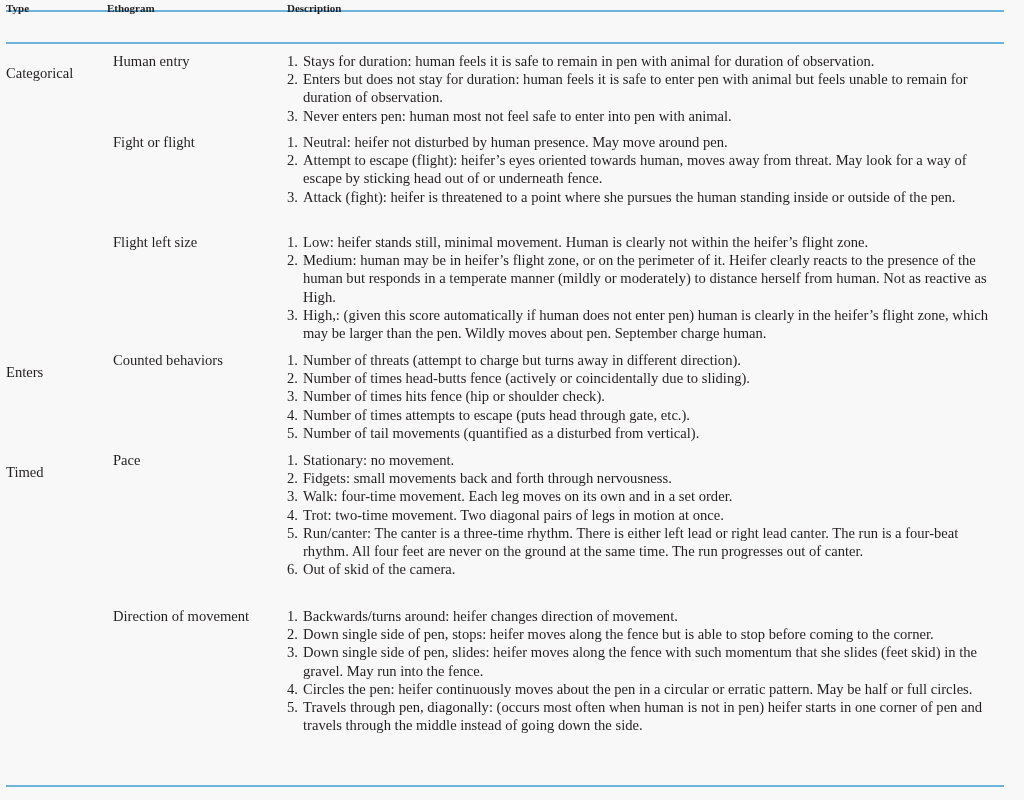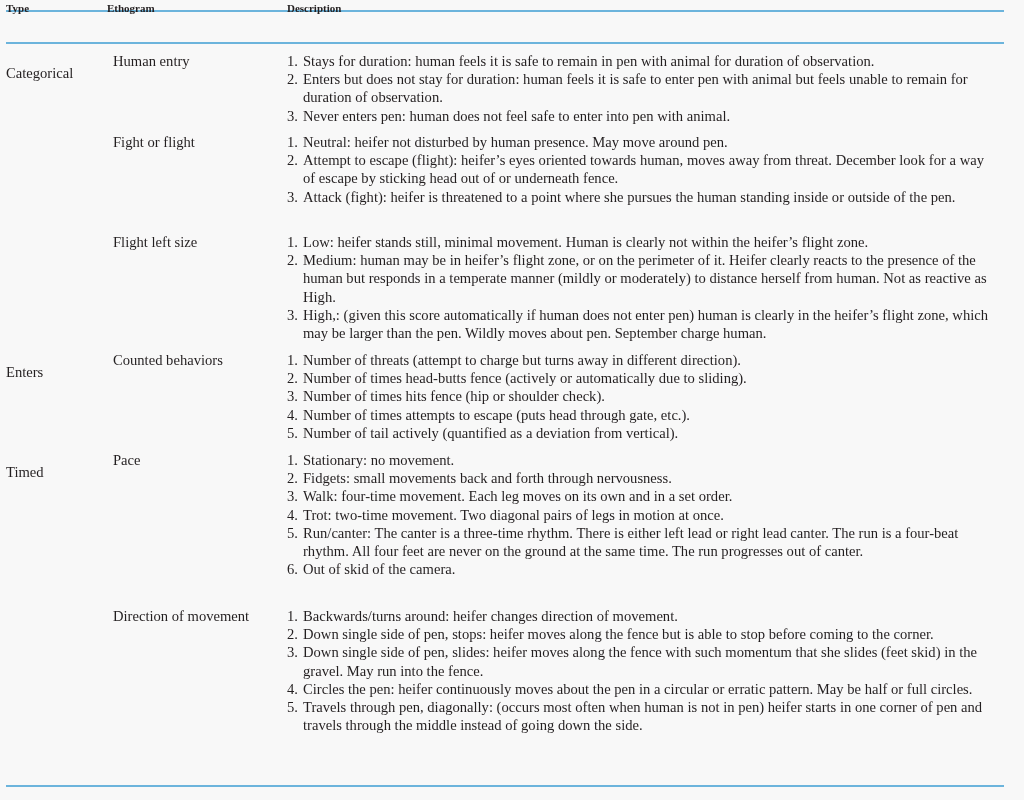--- a/index.html
+++ b/index.html
@@ -37,53 +37,53 @@
     <span class="c3">Description</span>
   </div>
   <div class="rule head"></div>
 
   <div class="row" style="top:52px">
     <span class="type">Categorical</span>
     <span class="etho">Human entry</span>
     <ul class="desc">
       <li><span class="num">1.</span><span>Stays for duration: human feels it is safe to remain in pen with animal for duration of observation.</span></li>
       <li><span class="num">2.</span><span>Enters but does not stay for duration: human feels it is safe to enter pen with animal but feels unable to remain for duration of observation.</span></li>
-      <li><span class="num">3.</span><span>Never enters pen: human does not feel safe to enter into pen with animal.</span></li>
+      <li><span class="num">3.</span><span>Never enters pen: human most not feel safe to enter into pen with animal.</span></li>
     </ul>
   </div>
 
   <div class="row" style="top:133px">
     <span class="type"></span>
     <span class="etho">Fight or flight</span>
     <ul class="desc">
       <li><span class="num">1.</span><span>Neutral: heifer not disturbed by human presence. May move around pen.</span></li>
-      <li><span class="num">2.</span><span>Attempt to escape (flight): heifer’s eyes oriented towards human, moves away from threat. December look for a way of escape by sticking head out of or underneath fence.</span></li>
+      <li><span class="num">2.</span><span>Attempt to escape (flight): heifer’s eyes oriented towards human, moves away from threat. May look for a way of escape by sticking head out of or underneath fence.</span></li>
       <li><span class="num">3.</span><span>Attack (fight): heifer is threatened to a point where she pursues the human standing inside or outside of the pen.</span></li>
     </ul>
   </div>
 
   <div class="row" style="top:233px">
     <span class="type"></span>
     <span class="etho">Flight left size</span>
     <ul class="desc">
       <li><span class="num">1.</span><span>Low: heifer stands still, minimal movement. Human is clearly not within the heifer’s flight zone.</span></li>
       <li><span class="num">2.</span><span>Medium: human may be in heifer’s flight zone, or on the perimeter of it. Heifer clearly reacts to the presence of the human but responds in a temperate manner (mildly or moderately) to distance herself from human. Not as reactive as High.</span></li>
       <li><span class="num">3.</span><span>High,: (given this score automatically if human does not enter pen) human is clearly in the heifer’s flight zone, which may be larger than the pen. Wildly moves about pen. September charge human.</span></li>
     </ul>
   </div>
 
   <div class="row" style="top:351px">
     <span class="type">Enters</span>
     <span class="etho">Counted behaviors</span>
     <ul class="desc">
       <li><span class="num">1.</span><span>Number of threats (attempt to charge but turns away in different direction).</span></li>
-      <li><span class="num">2.</span><span>Number of times head-butts fence (actively or automatically due to sliding).</span></li>
+      <li><span class="num">2.</span><span>Number of times head-butts fence (actively or coincidentally due to sliding).</span></li>
       <li><span class="num">3.</span><span>Number of times hits fence (hip or shoulder check).</span></li>
       <li><span class="num">4.</span><span>Number of times attempts to escape (puts head through gate, etc.).</span></li>
-      <li><span class="num">5.</span><span>Number of tail actively (quantified as a deviation from vertical).</span></li>
+      <li><span class="num">5.</span><span>Number of tail movements (quantified as a disturbed from vertical).</span></li>
     </ul>
   </div>
 
   <div class="row" style="top:451px">
     <span class="type">Timed</span>
     <span class="etho">Pace</span>
     <ul class="desc">
       <li><span class="num">1.</span><span>Stationary: no movement.</span></li>
       <li><span class="num">2.</span><span>Fidgets: small movements back and forth through nervousness.</span></li>
       <li><span class="num">3.</span><span>Walk: four-time movement. Each leg moves on its own and in a set order.</span></li>

